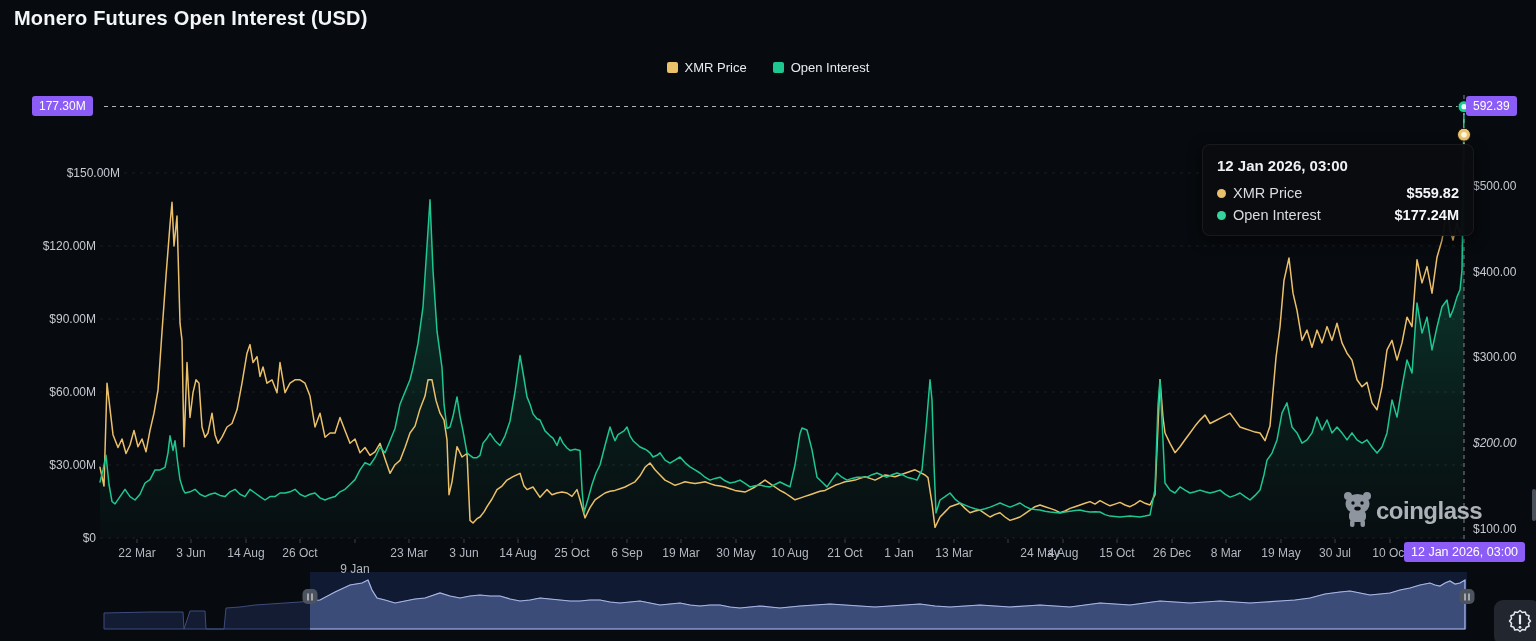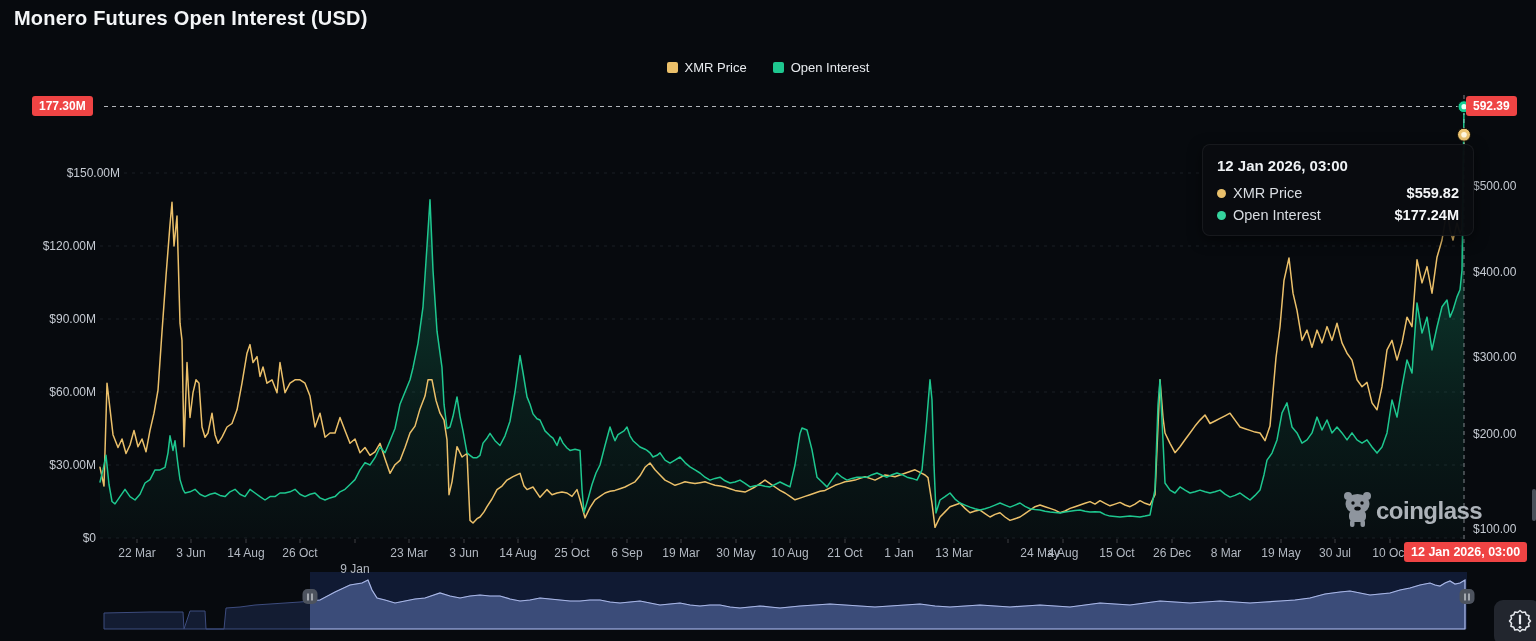--- a/index.html
+++ b/index.html
@@ -8,21 +8,21 @@
   #chartsvg{position:absolute;left:0;top:0;}
   .title{position:absolute;left:14px;top:7px;font-size:20px;font-weight:700;color:#f3f5f7;letter-spacing:.2px;}
   .legend{position:absolute;left:0;top:60px;width:1536px;display:flex;justify-content:center;gap:26px;}
   .legend-item{display:flex;align-items:center;gap:7px;cursor:pointer;}
   .legend-swatch{width:11px;height:11px;border-radius:2px;display:inline-block;}
   .legend-label{font-size:13px;color:#e8ebef;}
   .ylabel{position:absolute;font-size:12px;color:#c6cbd3;line-height:16px;}
   .ylabel.l{left:0;width:96px;text-align:right;}
   .ylabel.r{left:1473px;}
   .xlabel{position:absolute;top:546px;font-size:12px;color:#b3b9c2;transform:translateX(-50%);white-space:nowrap;}
-  .pill{position:absolute;background:#ef4444;color:#fff;font-size:12px;font-weight:700;
+  .pill{position:absolute;background:#8b5cf6;color:#fff;font-size:12px;font-weight:400;
         padding:3px 7px;border-radius:3px;line-height:14px;white-space:nowrap;}
   .pill.left{left:32px;top:96px;}
   .pill.right{left:1466px;top:96px;}
   .pill.bottom{left:1404px;top:542px;font-size:12.5px;}
   .tooltip{position:absolute;left:1202px;top:144px;width:242px;background:rgba(9,11,16,0.97);
            border:1px solid rgba(255,255,255,0.06);border-radius:8px;padding:12px 14px 12px 14px;
            box-shadow:0 4px 14px rgba(0,0,0,0.5);}
   .tooltip-title{font-size:15px;font-weight:700;color:#eef1f4;margin-bottom:11px;}
   .tooltip-row{display:flex;align-items:center;margin-top:6px;font-size:14.5px;color:#d8dce1;}
   .tooltip-dot{width:9px;height:9px;border-radius:50%;margin-right:7px;flex:0 0 auto;}
@@ -132,21 +132,21 @@
       <div class="ylabel l" style="top: 238px;">$120.00M</div>
       <div class="ylabel l" style="top: 311px;">$90.00M</div>
       <div class="ylabel l" style="top: 384px;">$60.00M</div>
       <div class="ylabel l" style="top: 457px;">$30.00M</div>
       <div class="ylabel l" style="top: 530px;">$0</div>
     </div>
   <div id="ylabels-right">
       <div class="ylabel r" style="top: 178px;">$500.00</div>
       <div class="ylabel r" style="top: 264px;">$400.00</div>
       <div class="ylabel r" style="top: 349px;">$300.00</div>
-      <div class="ylabel r" style="top: 426px;">$200.00</div>
+      <div class="ylabel r" style="top: 435px; font-style: italic;">$200.00</div>
       <div class="ylabel r" style="top: 521px;">$100.00</div>
     </div>
   <div id="xlabels">
       <div class="xlabel" style="left: 137px;">22 Mar</div>
       <div class="xlabel" style="left: 191px;">3 Jun</div>
       <div class="xlabel" style="left: 246px;">14 Aug</div>
       <div class="xlabel" style="left: 300px;">26 Oct</div>
       <div class="xlabel" style="left: 355px; margin-top: 16px;">9 Jan</div>
       <div class="xlabel" style="left: 409px;">23 Mar</div>
       <div class="xlabel" style="left: 464px;">3 Jun</div>

